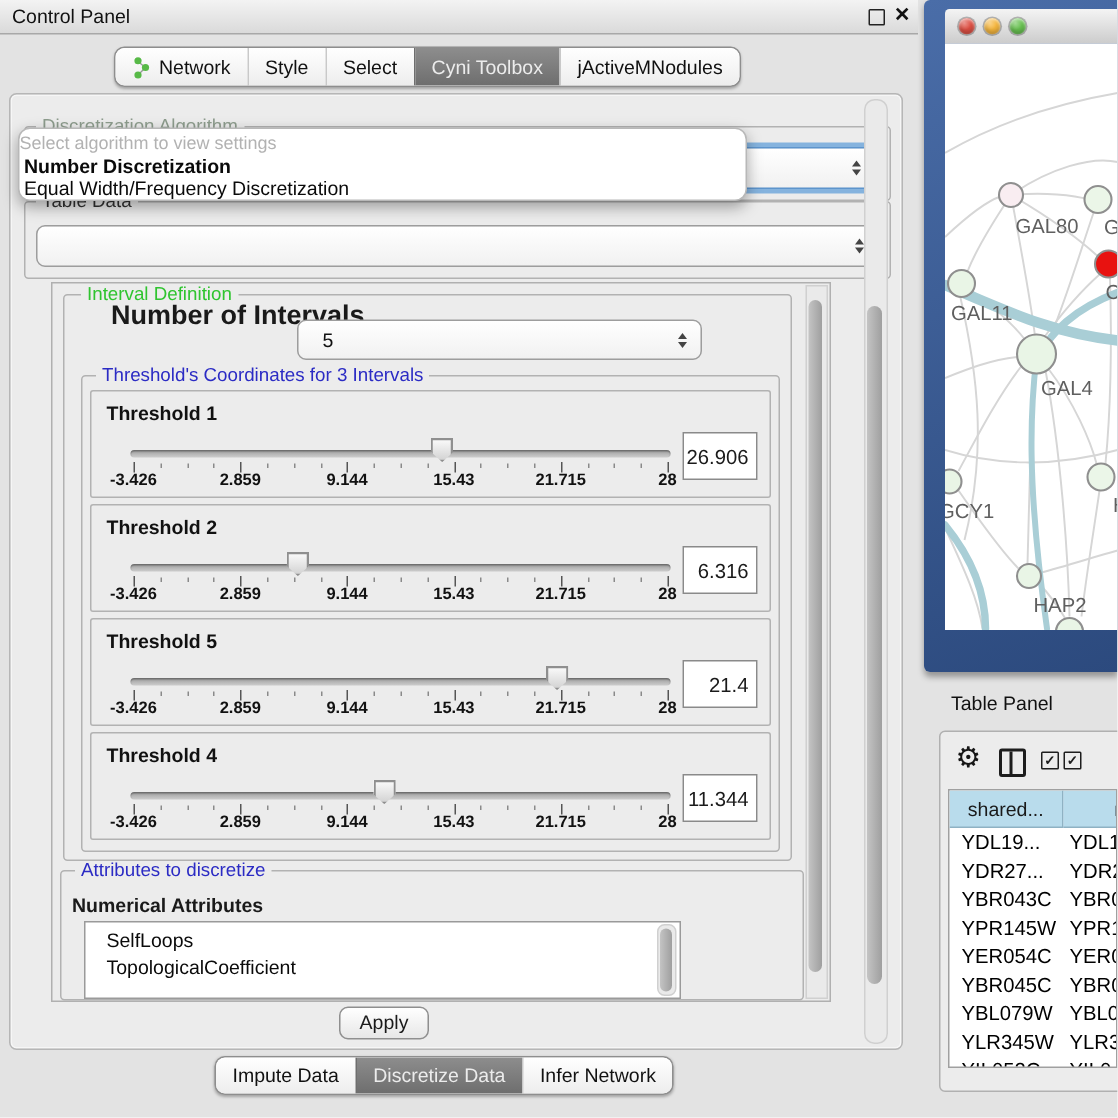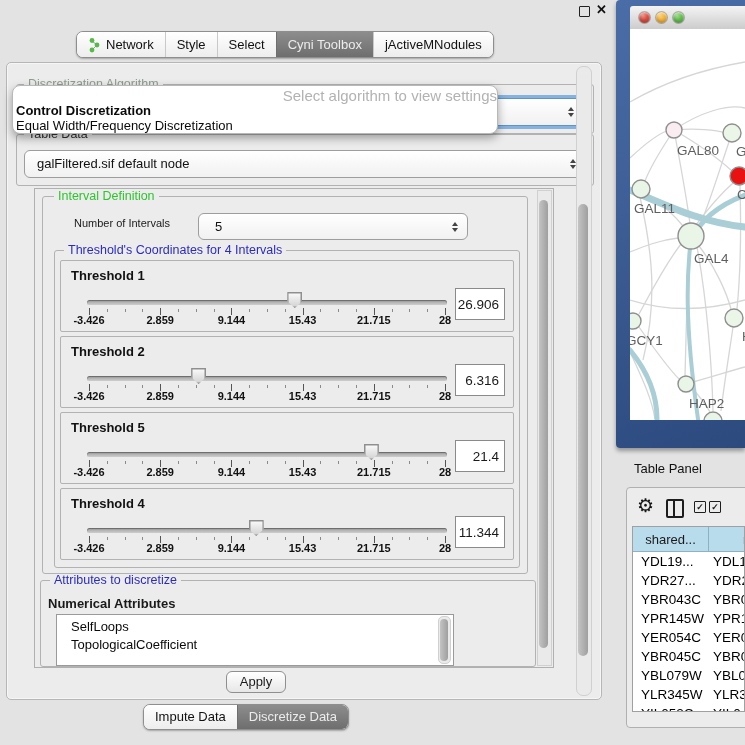--- a/index.html
+++ b/index.html
@@ -32,21 +32,21 @@
          border-radius:6px;font-size:13px;color:#111}
   .combo .cv{position:absolute;left:12px;top:0;line-height:25px;white-space:nowrap}
   .updown{position:absolute;right:9px;top:50%;transform:translateY(-50%);display:flex;flex-direction:column;gap:2px}
   .updown i{display:block;width:0;height:0;border-left:3.5px solid transparent;border-right:3.5px solid transparent}
   .updown i.u{border-bottom:4px solid #444}.updown i.d{border-top:4px solid #444}
   .combo.focus{box-shadow:0 0 0 3px #85b3de;border-color:#5d94cc}
 
   
   .popup{left:12px;top:85px;width:484px;height:47px;background:#fff;border:1px solid #b8b8b8;border-radius:8px;
          box-shadow:0 4px 10px rgba(0,0,0,.35);z-index:20}
-  .popup .prompt{height:15px;line-height:15px;text-align:right;color:#b2b2b2;font-size:15px;margin-top:2px}
+  .popup .prompt{height:15px;line-height:15px;text-align:left;color:#b2b2b2;font-size:12px;margin-top:2px}
   .popup .item{height:15px;line-height:15px;font-size:13px;color:#0a0a0a;padding-left:3px;white-space:nowrap}
   .popup .item.b{font-weight:700}
 
   
   .sb-track{position:absolute;background:#eaeaea;border:1px solid #d0d0d0;border-radius:7px}
   .sb-thumb{position:absolute;background:linear-gradient(90deg,#c4c4c4,#9f9f9f);border-radius:5px}
 
   
   .th-box{position:absolute;left:60px;width:452px;height:70px;border:1px solid #b2b2b2;background:#ececec;border-radius:2px}
   .th-label{position:absolute;left:10px;top:7px;font-size:13px;font-weight:700;color:#111}
@@ -85,20 +85,23 @@
   .tbl{left:632px;top:526px;width:113px;height:186px;background:#fff;border:1px solid #a0a0a0;overflow:hidden;box-sizing:border-box}
   .tbl-h{position:absolute;top:0;height:25px;background:#b9dcec;border-right:1px solid #8fb2c3;border-bottom:1px solid #8fb2c3;
          font-size:13px;line-height:25px;text-align:center;box-sizing:border-box}
   .tbl-cell{position:absolute;height:19px;font-size:13.5px;line-height:19px;color:#000;white-space:nowrap}
 </style>
 </head>
 <body>
 
 <div class="stage">
 
+  <div class="abs titlebar">
+    <span class="title">Control Panel</span>
+  </div>
   <span class="win-min"></span>
   <span class="win-close">✕</span>
 
   <div class="abs tabbar" style="left:76px;top:31px">
     <div class="tab">
       <svg width="13" height="16">
         <line x1="4" y1="4" x2="9" y2="8" stroke="#9a9a9a"></line>
           <line x1="9" y1="8" x2="4" y2="13" stroke="#9a9a9a"></line>
         <circle cx="4" cy="3.5" r="2.4" fill="#57b947"></circle>
           <circle cx="9" cy="8" r="2.4" fill="#57b947"></circle>
@@ -126,52 +129,51 @@
   <span class="legend gray" style="left:24px;top:78px">Discretization Algorithm</span>
   <div class="combo focus" style="left:26px;top:98px;width:556px;height:26px">
     <span class="updown">
         <i class="u"></i>
         <i class="d"></i>
       </span>
   </div>
 
   <div class="abs popup">
     <div class="prompt">Select algorithm to view settings</div>
-    <div class="item b">Control Discretization</div>
+    <div class="item b">Number Discretization</div>
     <div class="item">Equal Width/Frequency Discretization</div>
   </div>
 
   <div class="group" style="left:16px;top:134px;width:576px;height:50px"></div>
   <span class="legend dark" style="left:24px;top:128px">Table Data</span>
   <div class="combo" style="left:24px;top:150px;width:560px;height:26px">
-    <span class="cv">galFiltered.sif default node</span>
     <span class="updown">
         <i class="u"></i>
         <i class="d"></i>
       </span>
   </div>
 
   <div class="abs" style="left:34px;top:188px;width:518px;height:478px;border:1px solid #b0b0b0;background:#ececec"></div>
 
   <div class="sb-track" style="left:537px;top:190px;width:13px;height:474px;border-radius:0"></div>
   <div class="sb-thumb" style="left:539px;top:200px;width:9px;height:448px"></div>
 
   <div class="group" style="left:42px;top:196px;width:484px;height:376px"></div>
   <span class="legend green" style="left:54px;top:190px">Interval Definition</span>
-  <span class="abs" style="left:74px;top:217px;font-size:11px;font-weight:400">Number of Intervals</span>
+  <span class="abs" style="left:74px;top:200px;font-size:18px;font-weight:700">Number of Intervals</span>
   <div class="combo" style="left:198px;top:213px;width:268px;height:25px">
     <span class="cv" style="left:16px;line-height:25px">5</span>
     <span class="updown">
         <i class="u"></i>
         <i class="d"></i>
       </span>
   </div>
 
   <div class="group" style="left:54px;top:250px;width:464px;height:316px"></div>
-  <span class="legend blue" style="left:64px;top:244px">Threshold's Coordinates for 4 Intervals</span>
+  <span class="legend blue" style="left:64px;top:244px">Threshold's Coordinates for 3 Intervals</span>
   <div id="thresholds-host"></div>
 
   <div class="group" style="left:40px;top:580px;width:494px;height:85px"></div>
   <span class="legend blue" style="left:50px;top:574px">Attributes to discretize</span>
   <span class="abs" style="left:48px;top:596px;font-size:13px;font-weight:700">Numerical Attributes</span>
   <div class="listbox" style="left:56px;top:614px;width:396px;height:50px" id="attr-list">
       <div class="li" style="margin-top: 3px;">SelfLoops</div>
       <div class="li" style="margin-top: 0px;">TopologicalCoefficient</div>
     </div>
   <div class="sb-track" style="left:438px;top:616px;width:11px;height:46px;border-radius:5px">
@@ -182,20 +184,23 @@
 
   <div class="sb-track" style="left:576px;top:66px;width:14px;height:628px"></div>
   <div class="sb-thumb" style="left:578px;top:204px;width:10px;height:452px"></div>
 
   <div class="abs tabbar" style="left:143px;top:704px;height:24px">
     <div class="tab" style="line-height:24px">
         <span>Impute Data</span>
       </div>
     <div class="tab sel" style="line-height:24px">
         <span>Discretize Data</span>
+      </div>
+    <div class="tab" style="line-height:24px">
+        <span>Infer Network</span>
       </div>
   </div>
 
   <div class="abs net-frame"></div>
   <div class="abs net-title">
     <span class="light" style="left: 9px; background: radial-gradient(circle at 35% 30%, rgba(255, 255, 255, 0.4), transparent 45%), rgb(221, 79, 67);" id="tl0"></span>
     <span class="light" style="left: 26px; background: radial-gradient(circle at 35% 30%, rgba(255, 255, 255, 0.4), transparent 45%), rgb(245, 182, 62);" id="tl1"></span>
     <span class="light" style="left: 43px; background: radial-gradient(circle at 35% 30%, rgba(255, 255, 255, 0.4), transparent 45%), rgb(104, 193, 81);" id="tl2"></span>
   </div>
   <div class="abs net-canvas">

